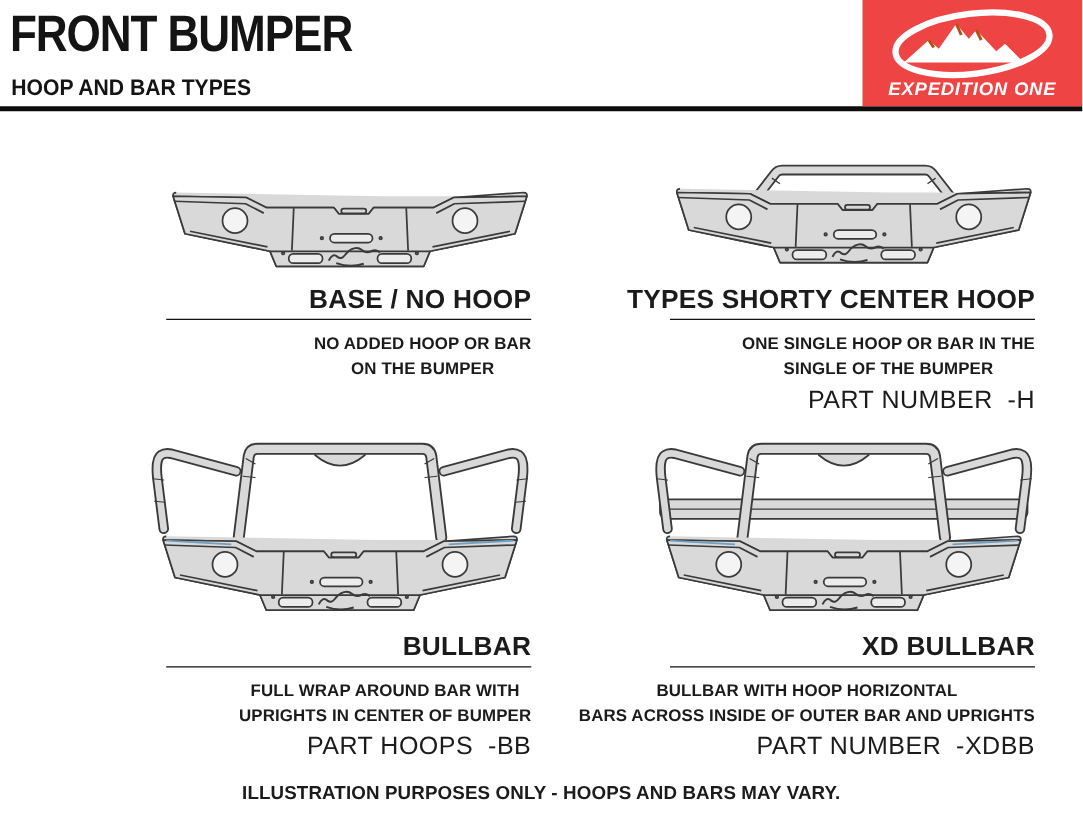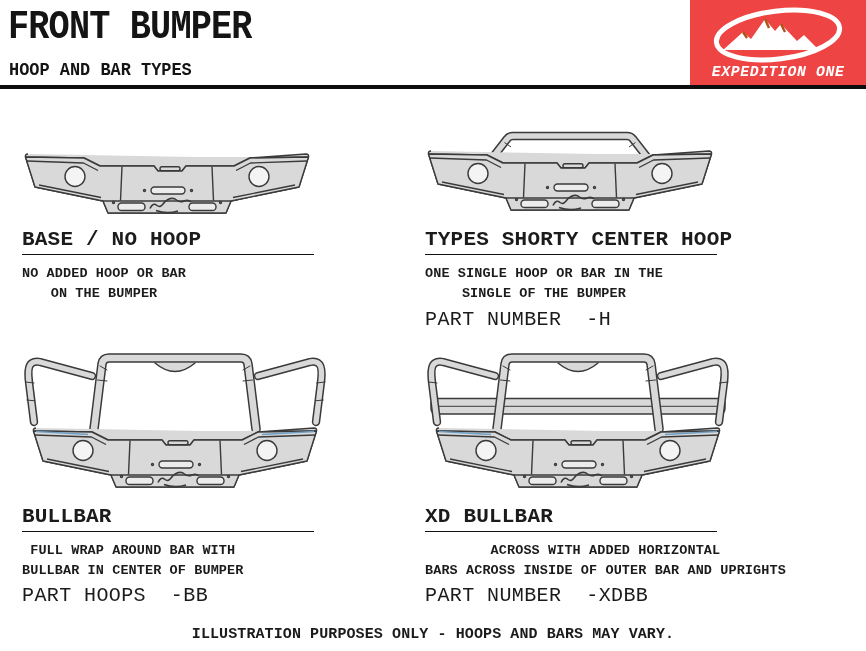--- a/index.html
+++ b/index.html
@@ -1,39 +1,39 @@
 <!DOCTYPE html>
 <html><head>
 <meta charset="utf-8">
 <style>
   * { margin:0; padding:0; box-sizing:border-box; }
   html,body { width:866px; height:651px; background:#ffffff; overflow:hidden;
               font-family:"Liberation Sans", sans-serif; color:#1b1b1b; }
-  .page { position:relative; width:866px; height:526px;font-family:Liberation Mono, monospace; }
+  .page { position:relative; width:866px; height:526px; }
 
   
   .hdr { position:absolute; top:0; left:0; width:100%; height:89px; }
   .hdr-title { position:absolute; top:4px; left:8px; font-size:41px; font-weight:bold;
                letter-spacing:-1px; transform:scaleX(.86); transform-origin:left center;
                white-space:nowrap; color:#141414; }
   .hdr-sub   { position:absolute; top:60px; left:9px; font-size:18px; font-weight:bold;
                transform:scaleX(.94); transform-origin:left center; color:#141414; }
   .hdr-rule  { position:absolute; top:85px; left:0; width:866px; height:4px; background:#0d0d0d; }
 
   
   .logo { position:absolute; top:0; right:0; width:176px; height:85px;
           display:flex; flex-direction:column; align-items:center; justify-content:flex-end;
           padding-bottom:5px; }
   .logo-brand { font-size:14.5px; font-weight:bold; font-style:italic; color:#ffffff;
                 letter-spacing:.6px; white-space:nowrap; transform:scaleX(1.02); }
 
   
   .grid { position:absolute; top:103px; left:22px; width:806px;
           display:grid; grid-template-columns:403px 403px; }
-  .cell { display:flex; flex-direction:column; align-items:flex-start; }
+  .cell { display:flex; flex-direction:column; align-items:flex-end; }
   .fig  { display:flex; align-items:flex-end; justify-content:center; }
   .row1 .fig { height:112px; }
   .row2 .fig { height:146px; margin-top:14px; }
   .sec-title { margin-top:13px; font-size:21px; font-weight:bold; color:#1b1b1b;
                white-space:nowrap; letter-spacing:.2px; }
   .sec-rule  { width:292px; height:0; border-top:1.6px solid #111; margin-top:3px; }
   .cap  { margin-top:9px; font-size:13.5px; font-weight:bold; line-height:1.5;
           text-align:center; white-space:nowrap; letter-spacing:.1px; }
   .part { margin-top:3px; font-size:20px; font-weight:normal; white-space:pre;
           min-height:24px; letter-spacing:.4px; }
@@ -143,21 +143,21 @@
             <path d="M67.5,28 l9.5,1 M213,29 l9.5,-1 M-4.5,30 l8.5,1 M286.5,31 l8.5,-1 M-3.2,48 l8,.8 M285.4,48.8 l8,-.8 M70,14 l7,4 M220,14 l-7,4" stroke="#3a3a3a" stroke-width="1"></path>
           </g>
           <use href="#bumper" transform="translate(0,73)"></use>
           <path d="M6,79.5 L58,82.5 M232,82.5 L284,79.5" stroke="#6f9fc4" stroke-width="1.6" fill="none"></path>
         </svg>
       </div>
       <div class="sec-title">BULLBAR</div>
       <div class="sec-rule"></div>
       <div class="cap">
         <div>FULL WRAP AROUND BAR WITH</div>
-        <div>BULLBAR IN CENTER OF BUMPER</div>
+        <div>UPRIGHTS IN CENTER OF BUMPER</div>
       </div>
       <div class="part">PART HOOPS  -BB</div>
     </div>
 
     <div class="cell row2">
       <div class="fig">
         <svg width="306" height="140" viewBox="-8 0 306 140">
           <rect x="-2" y="46.5" width="294" height="15.5" rx="5" fill="#d9d9d9" stroke="#3a3a3a" stroke-width="1.4"></rect>
           <path d="M-2,54.3 H292" stroke="#3a3a3a" stroke-width="1" fill="none"></path>
           <g fill="none" stroke-linejoin="round" stroke-linecap="round">
@@ -170,21 +170,21 @@
             <path d="M125,11 Q145,28 165,11" fill="#d9d9d9" stroke="#3a3a3a" stroke-width="1.4"></path>
             <path d="M67.5,28 l9.5,1 M213,29 l9.5,-1 M-4.5,30 l8.5,1 M286.5,31 l8.5,-1 M70,14 l7,4 M220,14 l-7,4" stroke="#3a3a3a" stroke-width="1"></path>
           </g>
           <use href="#bumper" transform="translate(0,73)"></use>
           <path d="M6,79.5 L58,82.5 M232,82.5 L284,79.5" stroke="#6f9fc4" stroke-width="1.6" fill="none"></path>
         </svg>
       </div>
       <div class="sec-title">XD BULLBAR</div>
       <div class="sec-rule"></div>
       <div class="cap">
-        <div>ACROSS WITH ADDED HORIZONTAL</div>
+        <div>BULLBAR WITH HOOP HORIZONTAL</div>
         <div>BARS ACROSS INSIDE OF OUTER BAR AND UPRIGHTS</div>
       </div>
       <div class="part">PART NUMBER  -XDBB</div>
     </div>
 
   </div>
 
   <div class="footer">ILLUSTRATION PURPOSES ONLY - HOOPS AND BARS MAY VARY.</div>
 
 </div>

